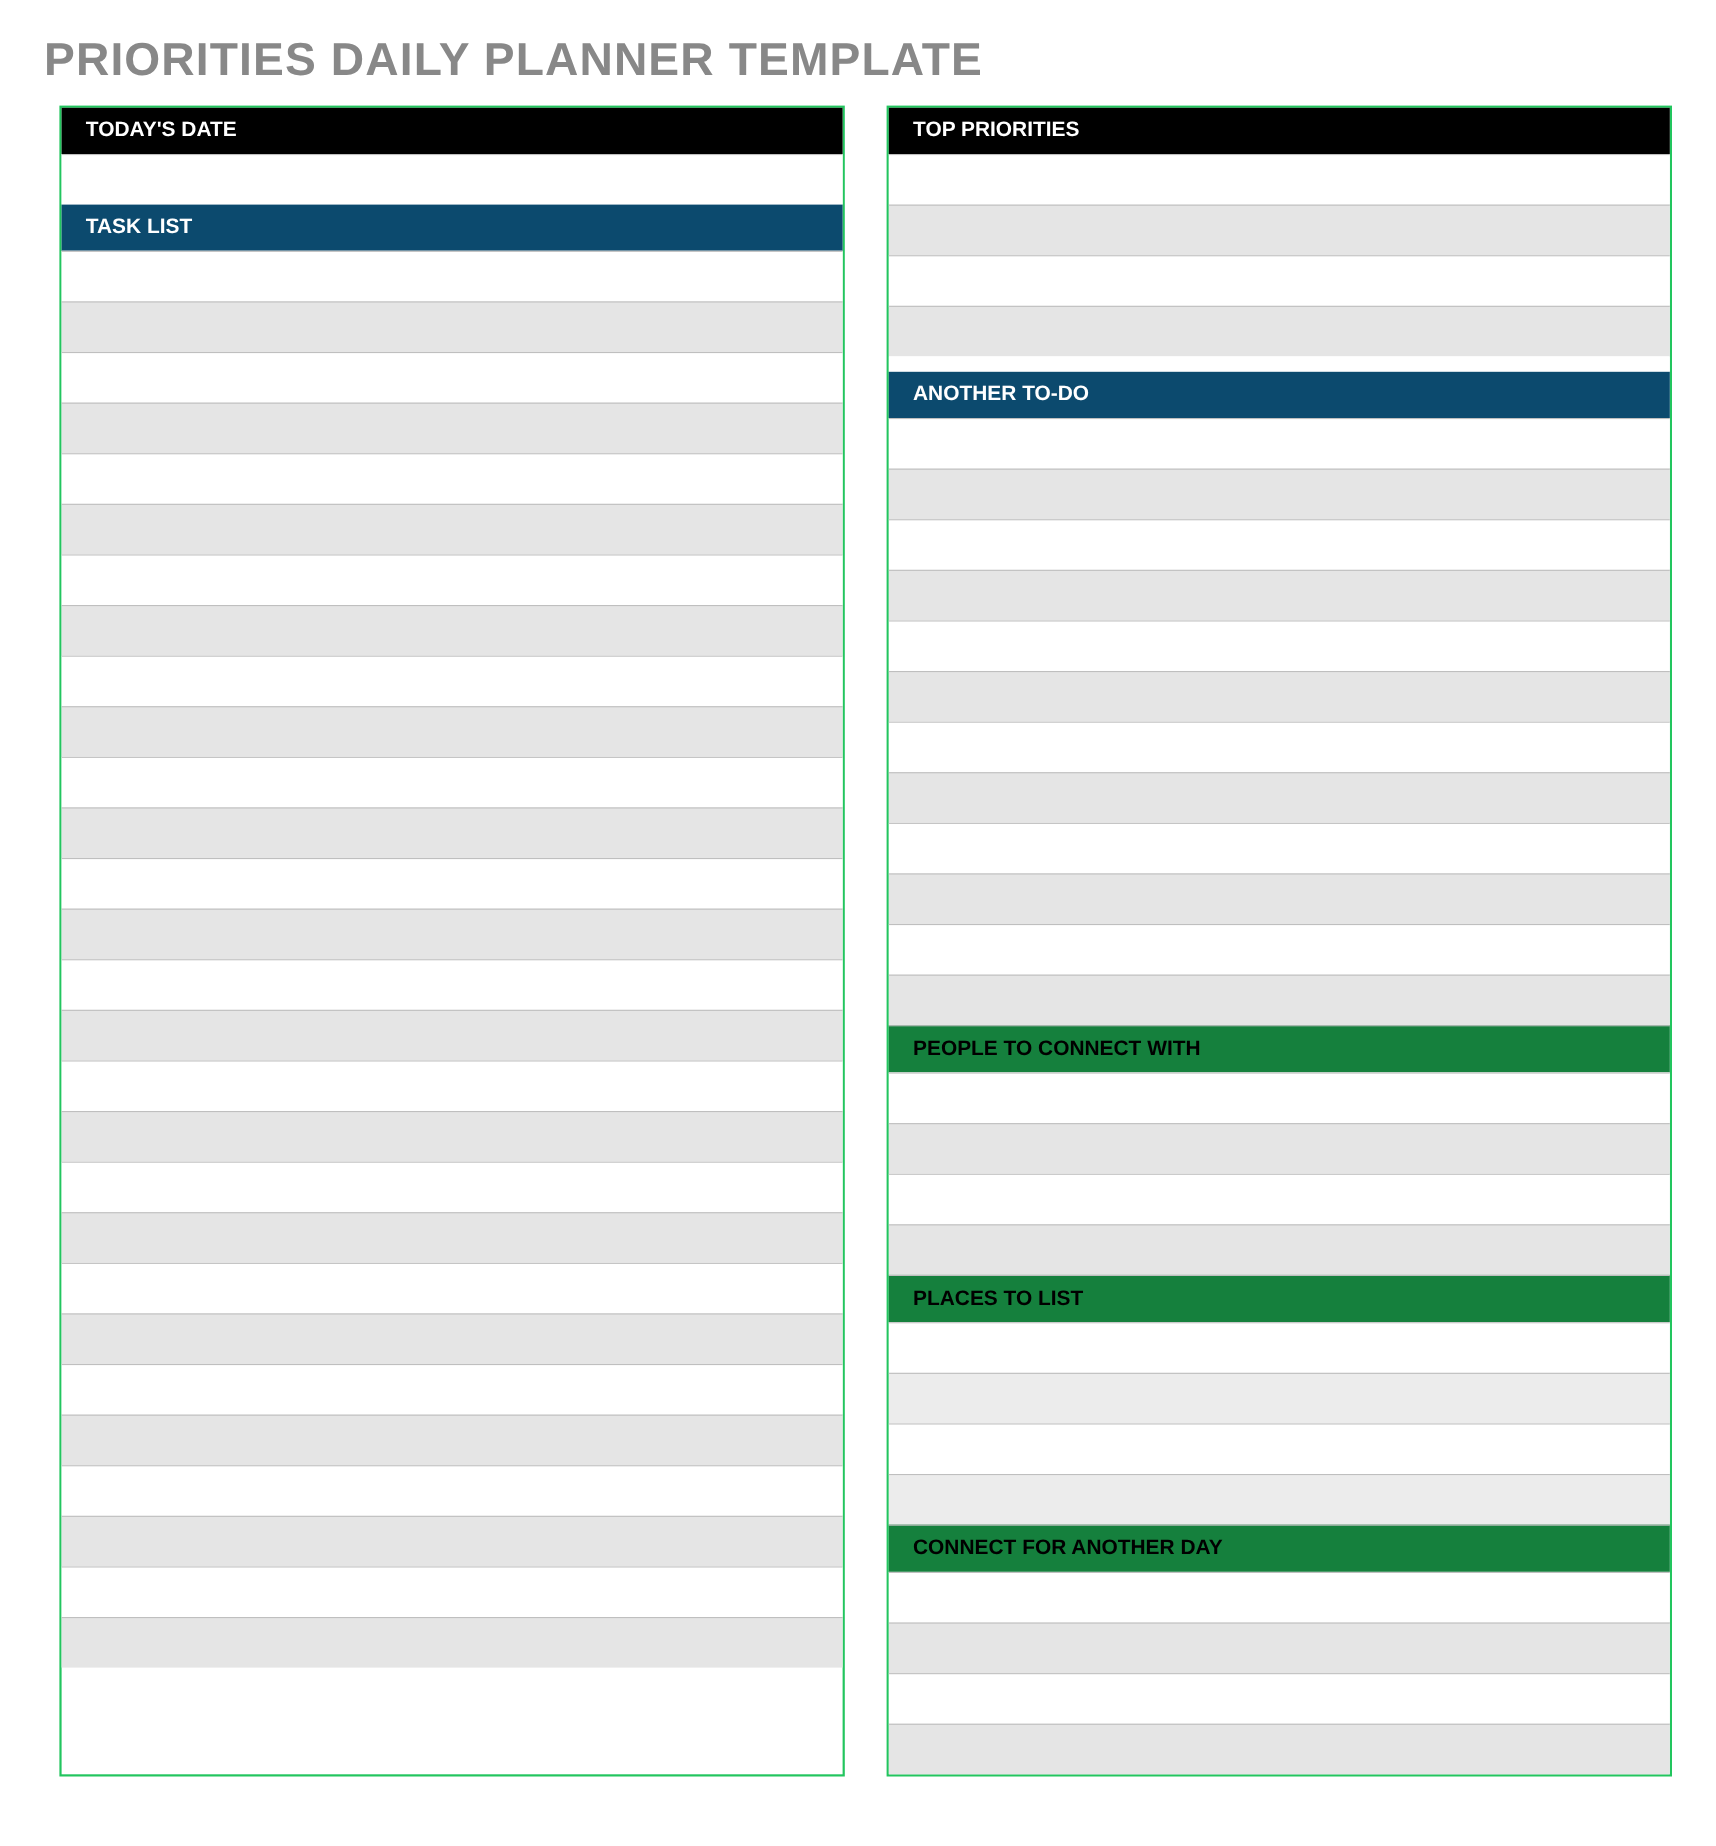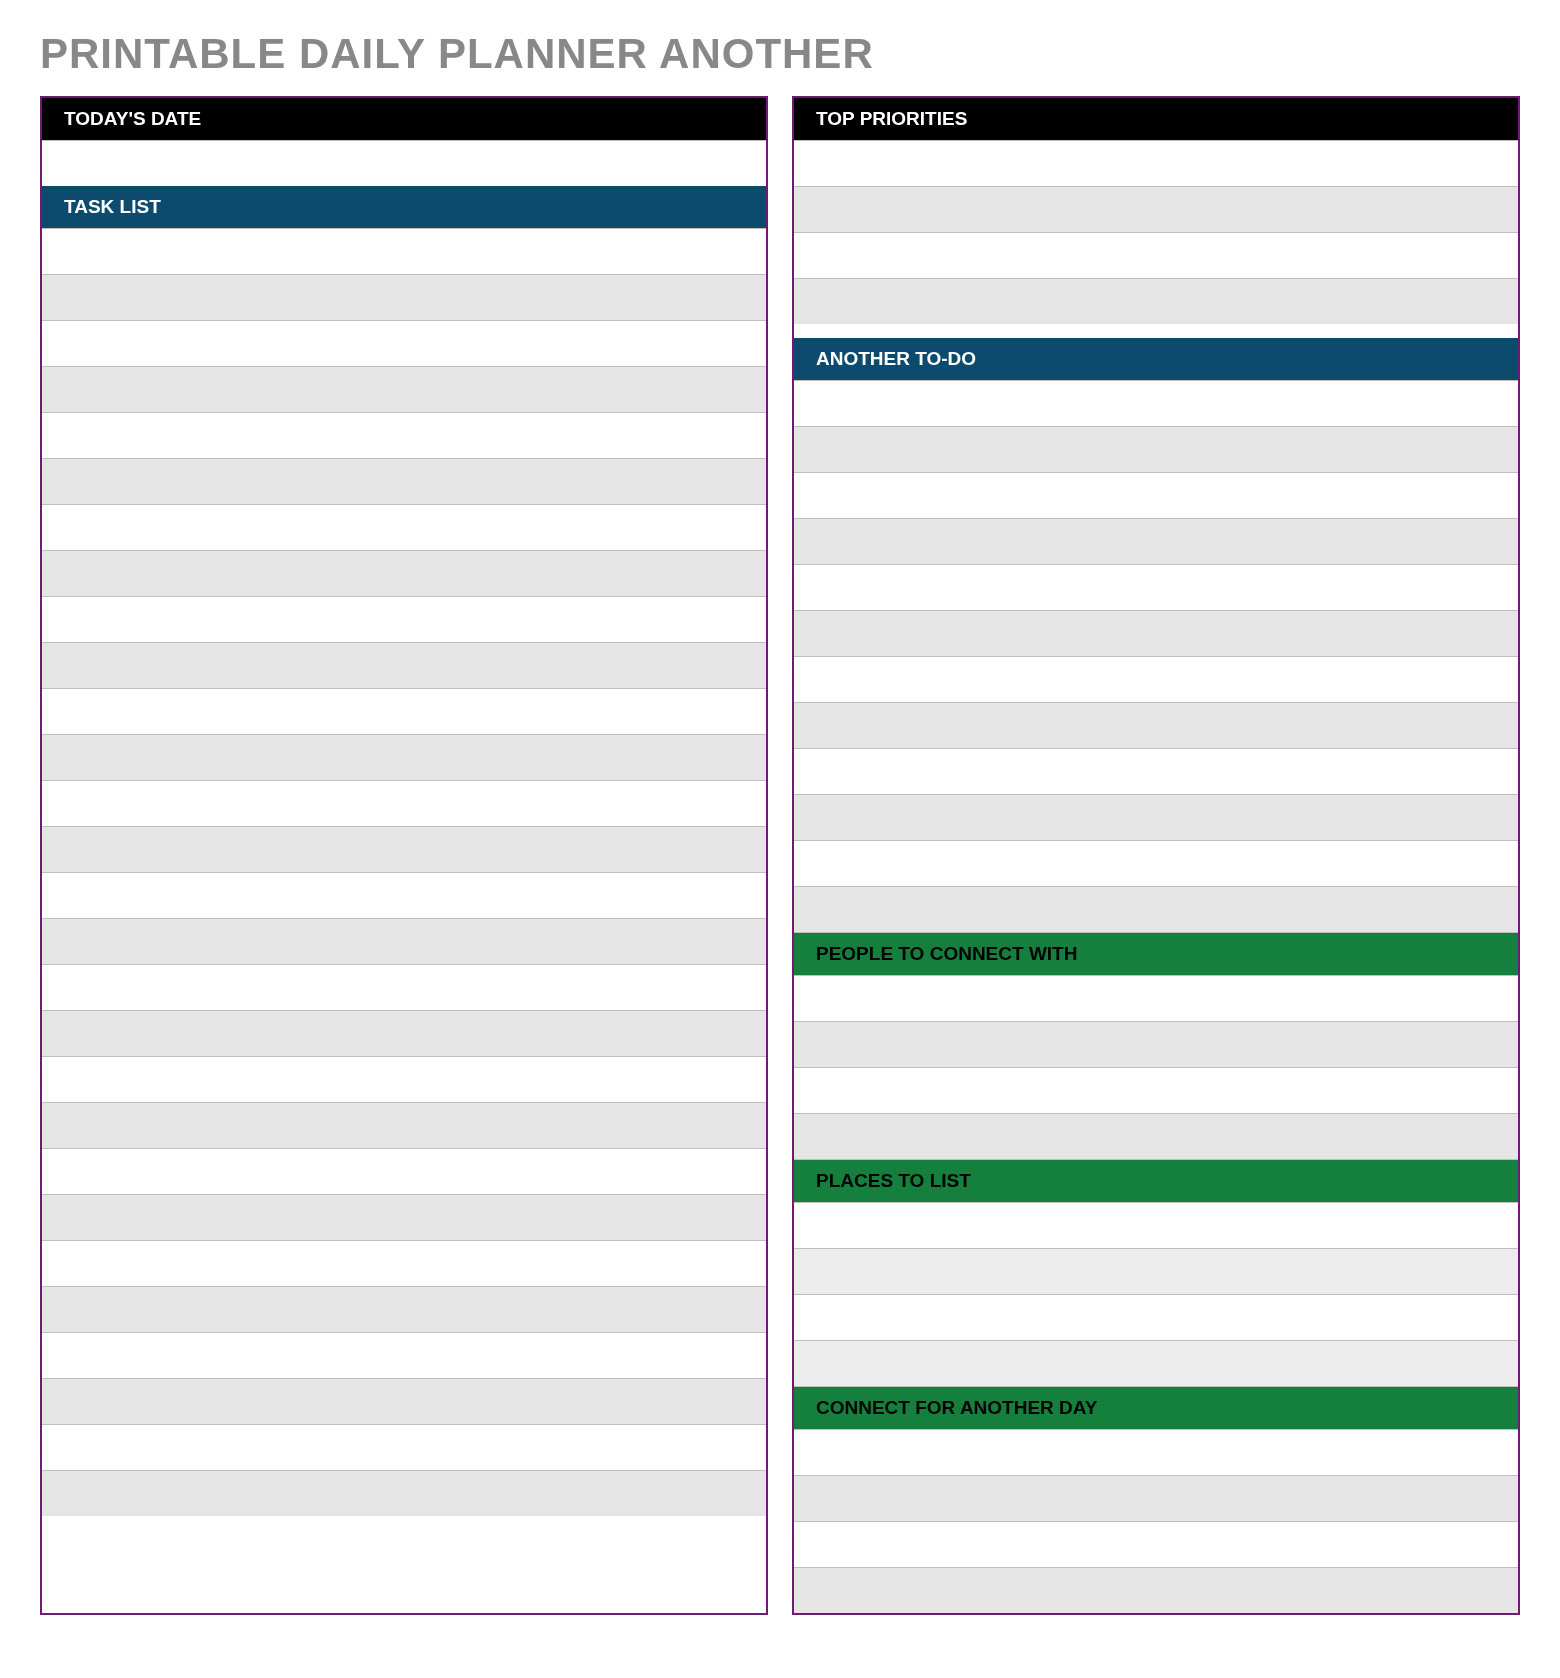--- a/index.html
+++ b/index.html
@@ -15,21 +15,22 @@
     color: #888888;
     letter-spacing: 1px;
     margin-bottom: 18px;
   }
   .columns {
     display: flex;
     gap: 24px;
   }
   .col {
     flex: 1;
-    border: 2px solid #701a75;
+    border: 2px solid #22c55e;
+    margin-left: 14px;
   }
   .hdr-black {
     background: #000000;
     color: #ffffff;
     font-weight: 700;
     font-size: 19px;
     padding: 10px 22px;
   }
   .hdr-dark {
     background: #0c4a6e;
@@ -62,21 +63,21 @@
     border-top: 1px solid #bfbfbf;
   }
   .gap {
     background: #ffffff;
     height: 14px;
   }
 </style>
 </head>
 <body>
 
-<h1 class="page-title">PRINTABLE DAILY PLANNER ANOTHER</h1>
+<h1 class="page-title">PRIORITIES DAILY PLANNER TEMPLATE</h1>
 
 <div class="columns">
 
   <div class="col">
     <div class="hdr-black">TODAY'S DATE</div>
     <div class="row-white"></div>
 
     <div class="hdr-dark">TASK LIST</div>
     <div class="row-white"></div>
     <div class="row-grey"></div>

